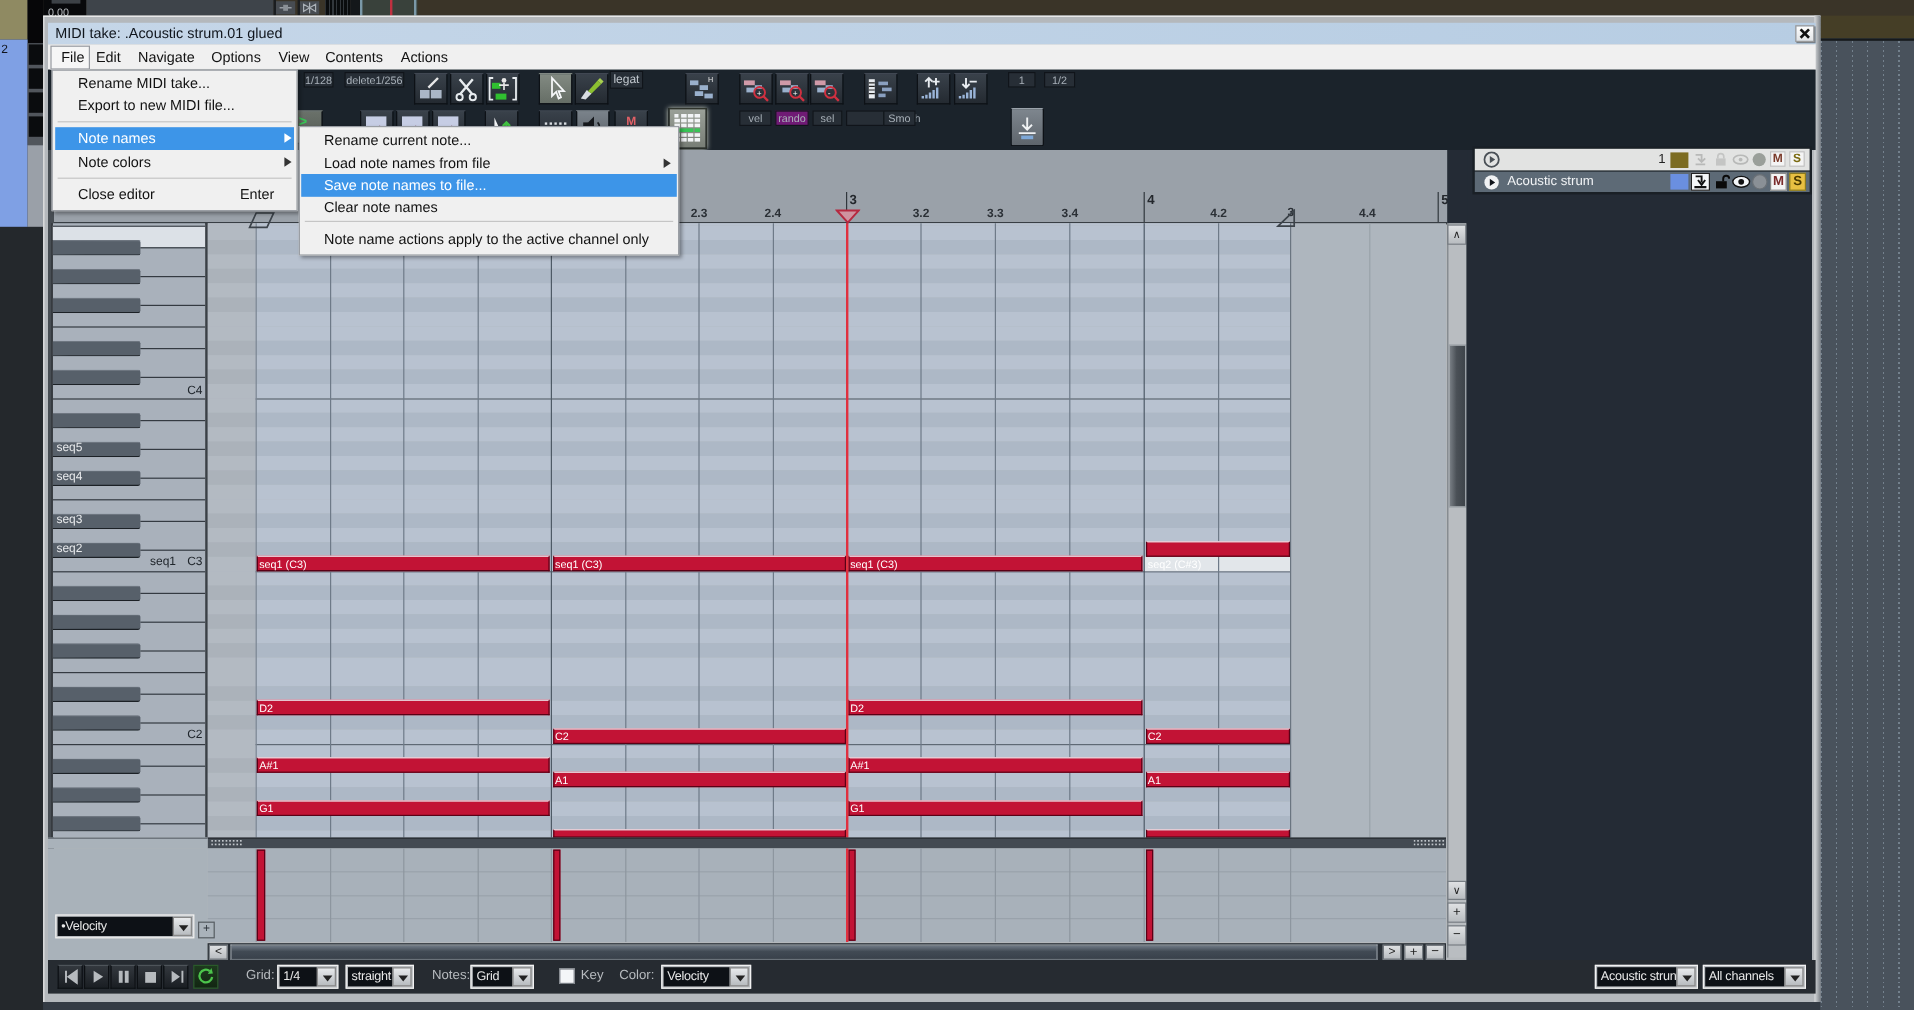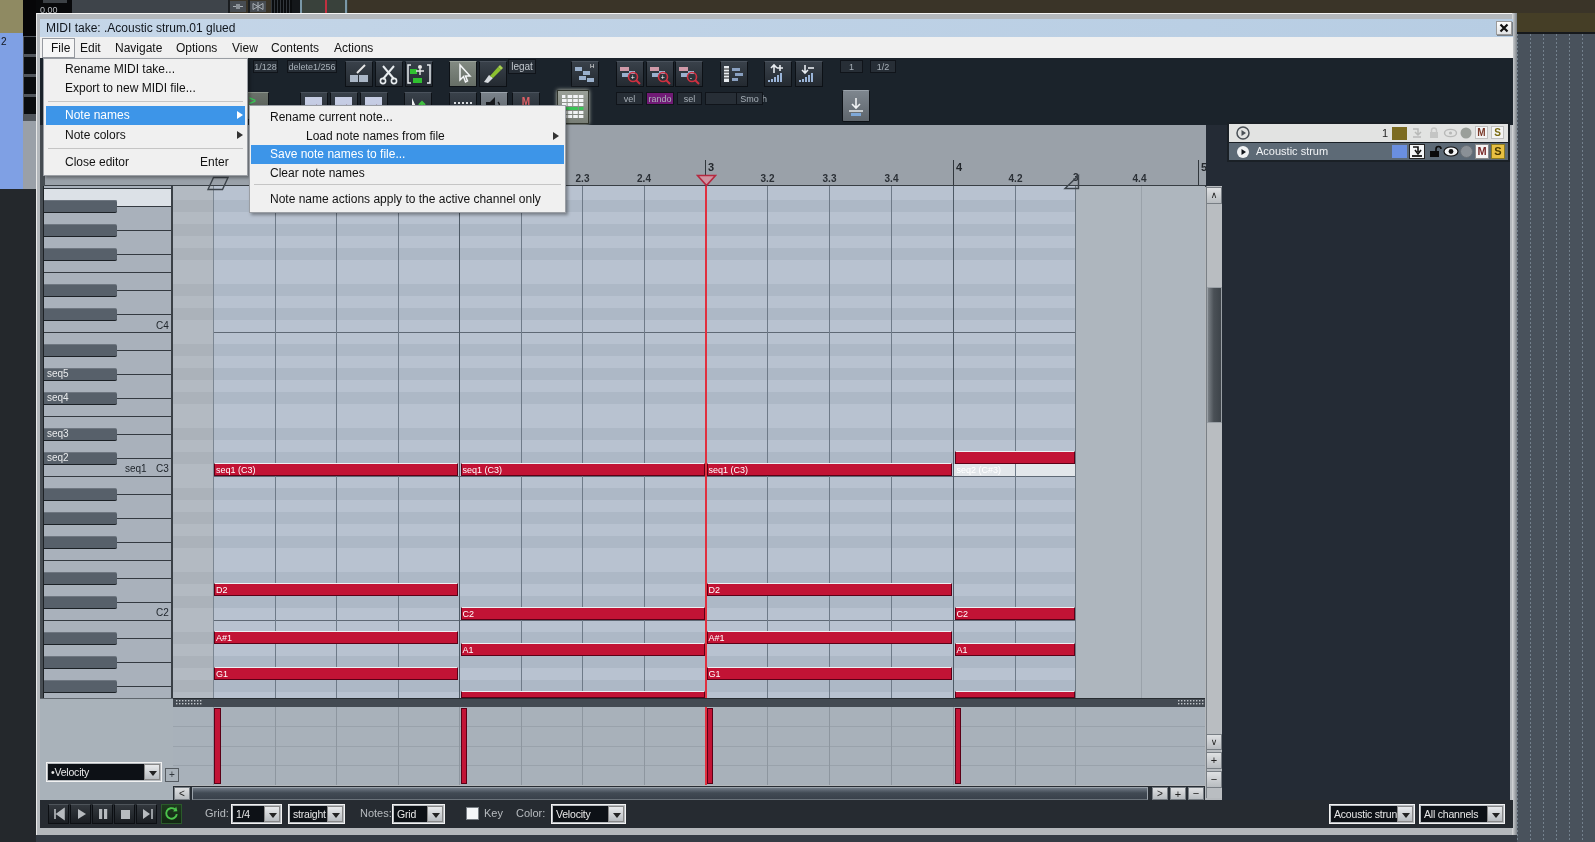--- a/index.html
+++ b/index.html
@@ -686,20 +686,20 @@
   </svg>
 <div class="t" style="left:65px;top:128px;width:120px;height:14px;color:#111;font-size:12px;line-height:14px;z-index:6;">Note colors</div>
 <svg style="position:absolute;left:236px;top:130px;z-index:7" width="8" height="10">
     <path d="M1 1 L7 5 L1 9 Z" fill="#333"></path>
   </svg>
 <div style="left:48px;top:148px;width:195px;height:1px;background:#c5c5c5;z-index:6;"></div>
 <div class="t" style="left:65px;top:155px;width:120px;height:14px;color:#111;font-size:12px;line-height:14px;z-index:6;">Close editor</div>
 <div class="t" style="left:200px;top:155px;width:45px;height:14px;color:#111;font-size:12px;line-height:14px;z-index:6;">Enter</div>
 <div style="left:249px;top:105px;width:317px;height:108px;background:#f0f0f0;border:1px solid #9a9ea4;box-shadow:2px 2px 3px rgba(0,0,0,0.35);z-index:5;"></div>
 <div class="t" style="left:270px;top:110px;width:280px;height:14px;color:#111;font-size:12px;line-height:14px;z-index:6;">Rename current note...</div>
-<div class="t" style="left:270px;top:129px;width:280px;height:14px;color:#111;font-size:12px;line-height:14px;z-index:6;margin-left:36px;">Load note names from file</div>
+<div class="t" style="left:270px;top:129px;width:280px;height:14px;color:#111;font-size:12px;line-height:14px;z-index:6;">Load note names from file</div>
 <svg style="position:absolute;left:552px;top:131px;z-index:7" width="8" height="10">
     <path d="M1 1 L7 5 L1 9 Z" fill="#333"></path>
   </svg>
 <div style="left:251px;top:145px;width:313px;height:19px;background:#3d95e8;z-index:6;"></div>
 <div class="t" style="left:270px;top:147px;width:280px;height:14px;color:#fff;font-size:12px;line-height:14px;z-index:6;">Save note names to file...</div>
 <div class="t" style="left:270px;top:166px;width:280px;height:14px;color:#111;font-size:12px;line-height:14px;z-index:6;">Clear note names</div>
 <div style="left:254px;top:184px;width:307px;height:1px;background:#c5c5c5;z-index:6;"></div>
 <div class="t" style="left:270px;top:192px;width:296px;height:14px;color:#111;font-size:12px;line-height:14px;z-index:6;">Note name actions apply to the active channel only</div>
 </body></html>

